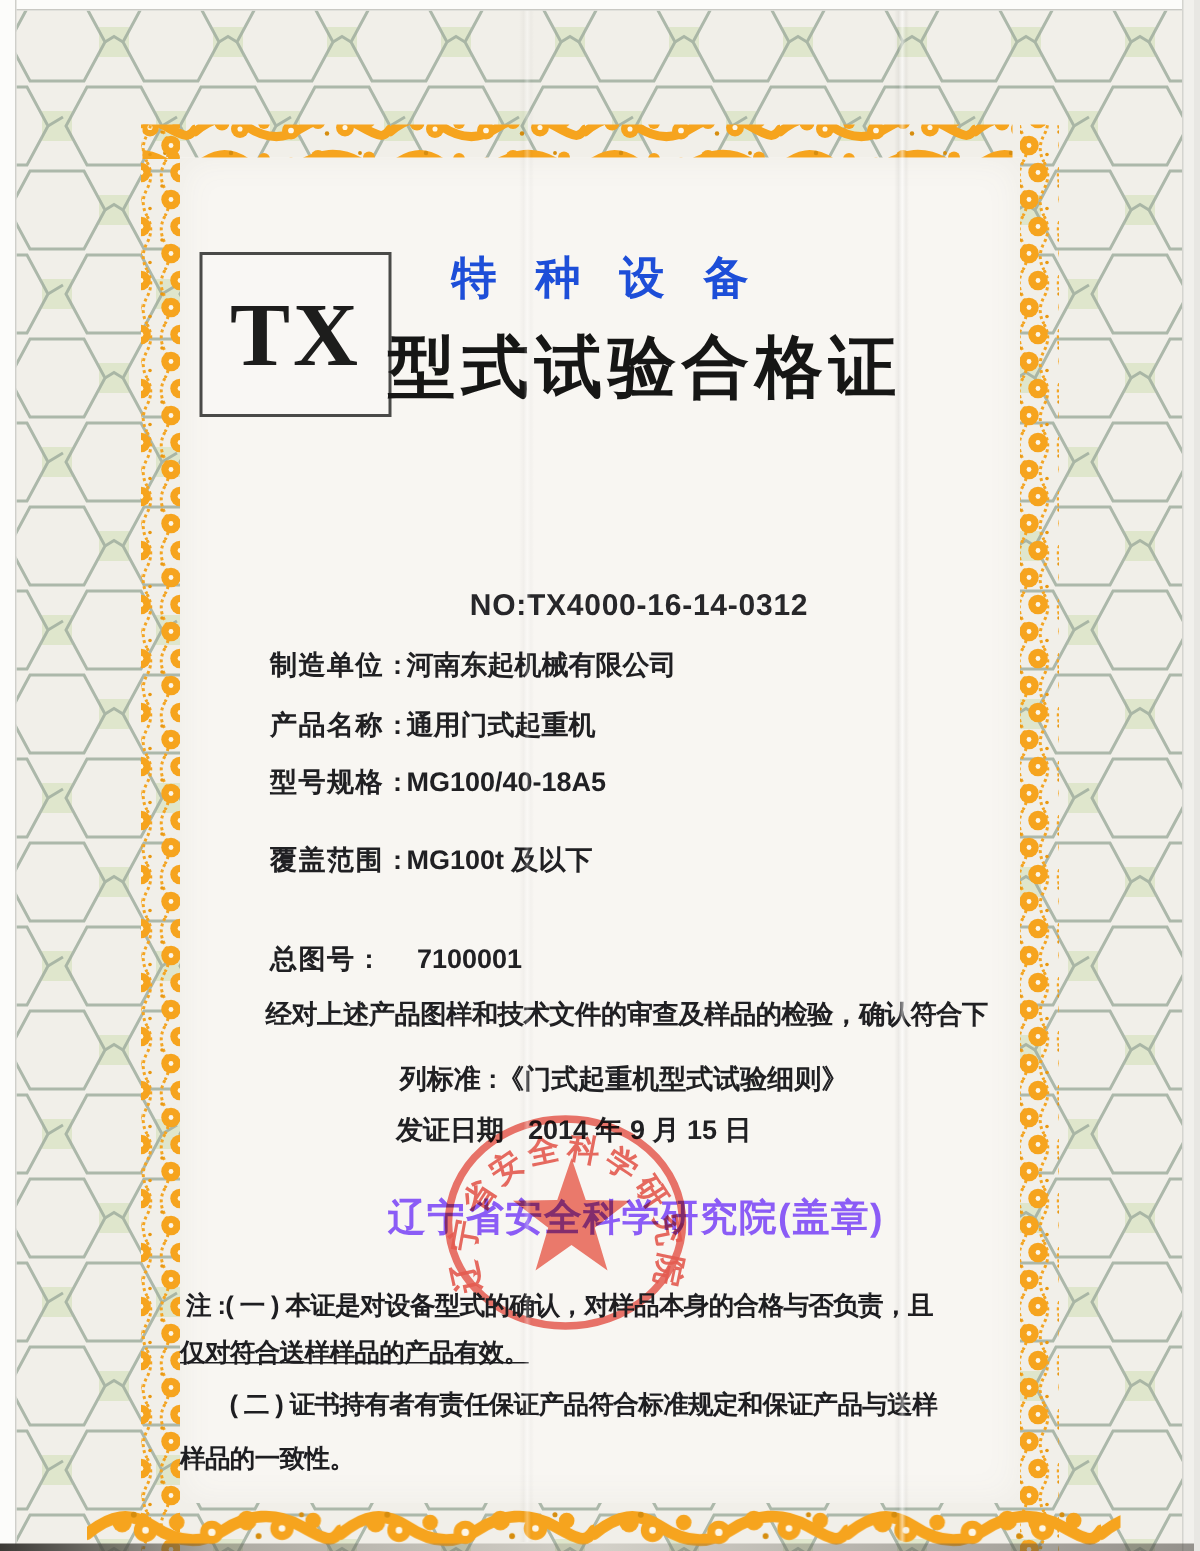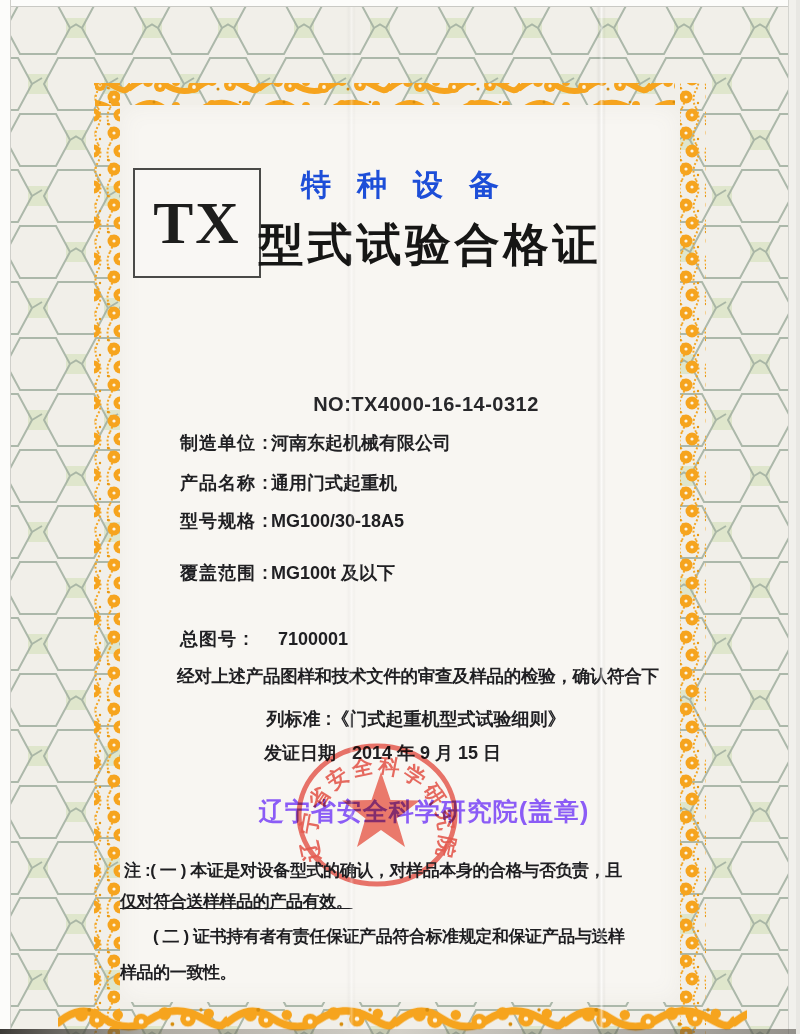--- a/index.html
+++ b/index.html
@@ -159,21 +159,21 @@
 
     <div class="cert-no">NO:TX4000-16-14-0312</div>
 
     <div class="field-row f1">
       <span class="lbl">产品名称 :</span><span class="val">通用门式起重机</span>
     </div>
     <div class="field-row f0">
       <span class="lbl">制造单位 :</span><span class="val">河南东起机械有限公司</span>
     </div>
     <div class="field-row f2">
-      <span class="lbl">型号规格 :</span><span class="val">MG100/30-18A5</span>
+      <span class="lbl">型号规格 :</span><span class="val">MG100/40-18A5</span>
     </div>
     <div class="field-row f4">
       <span class="lbl">覆盖范围 :</span><span class="val">MG100t 及以下</span>
     </div>
     <div class="field-row f5">
       <span class="lbl">总图号 :</span><span class="val">7100001</span>
     </div>
 
     <div class="stmt1">经对上述产品图样和技术文件的审查及样品的检验，确认符合下</div>
     <div class="stmt2">列标准 :《门式起重机型式试验细则》</div>

